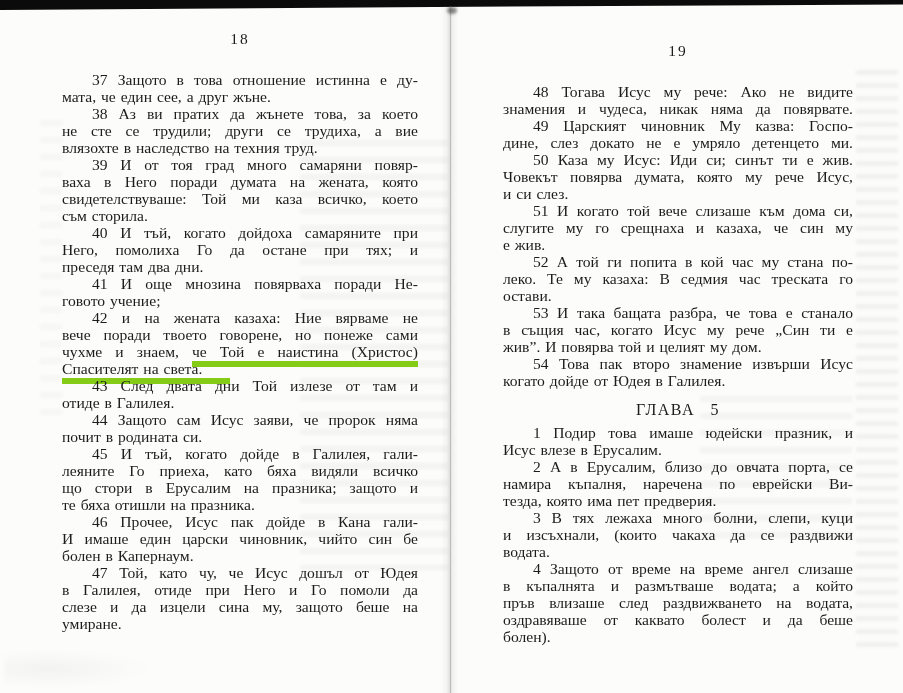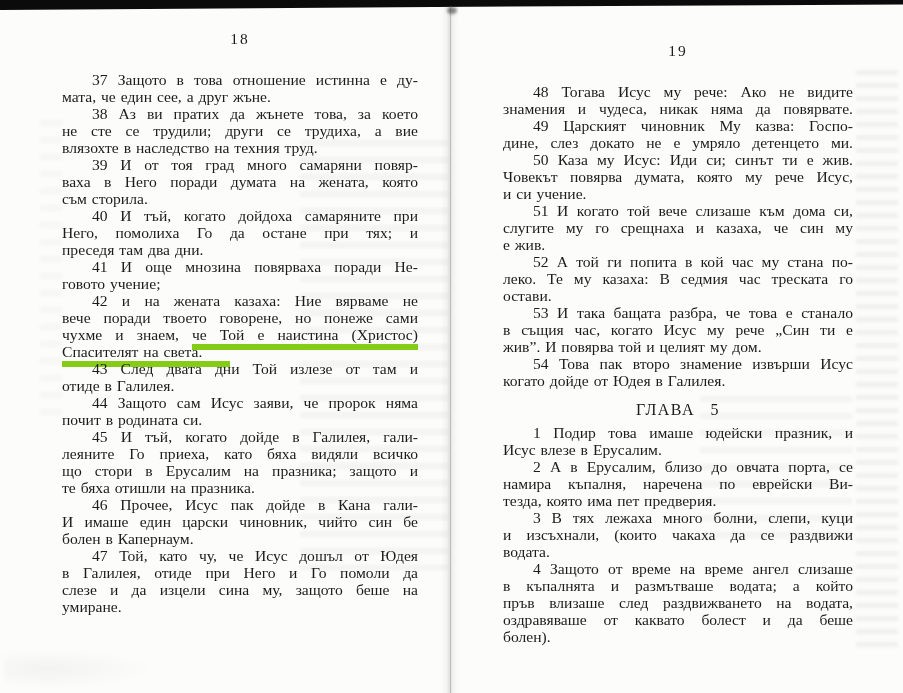--- a/index.html
+++ b/index.html
@@ -101,20 +101,21 @@
           <div class="line"><span>мата, че един сее, а друг жъне.</span></div>
         </div>
         <div>
           <div class="line first just"><span>38 Аз ви пратих да жънете това, за което</span></div>
           <div class="line just"><span>не сте се трудили; други се трудиха, а вие</span></div>
           <div class="line"><span>влязохте в наследство на техния труд.</span></div>
         </div>
         <div>
           <div class="line first just"><span>39 И от тоя град много самаряни повяр-</span></div>
           <div class="line just"><span>ваха в Него поради думата на жената, която</span></div>
+          <div class="line just"><span>свидетелствуваше: Той ми каза всичко, което</span></div>
           <div class="line"><span>съм сторила.</span></div>
         </div>
         <div>
           <div class="line first just"><span>40 И тъй, когато дойдоха самаряните при</span></div>
           <div class="line just"><span>Него, помолиха Го да остане при тях; и</span></div>
           <div class="line"><span>преседя там два дни.</span></div>
         </div>
         <div>
           <div class="line first just"><span>41 И още мнозина повярваха поради Не-</span></div>
           <div class="line"><span>говото учение;</span></div>
@@ -160,21 +161,21 @@
           <div class="line first just"><span>48 Тогава Исус му рече: Ако не видите</span></div>
           <div class="line just"><span>знамения и чудеса, никак няма да повярвате.</span></div>
         </div>
         <div>
           <div class="line first just"><span>49 Царският чиновник Му казва: Госпо-</span></div>
           <div class="line just"><span>дине, слез докато не е умряло детенцето ми.</span></div>
         </div>
         <div>
           <div class="line first just"><span>50 Каза му Исус: Иди си; синът ти е жив.</span></div>
           <div class="line just"><span>Човекът повярва думата, която му рече Исус,</span></div>
-          <div class="line"><span>и си учение.</span></div>
+          <div class="line"><span>и си слез.</span></div>
         </div>
         <div>
           <div class="line first just"><span>51 И когато той вече слизаше към дома си,</span></div>
           <div class="line just"><span>слугите му го срещнаха и казаха, че син му</span></div>
           <div class="line"><span>е жив.</span></div>
         </div>
         <div>
           <div class="line first just"><span>52 А той ги попита в кой час му стана по-</span></div>
           <div class="line just"><span>леко. Те му казаха: В седмия час треската го</span></div>
           <div class="line"><span>остави.</span></div>

